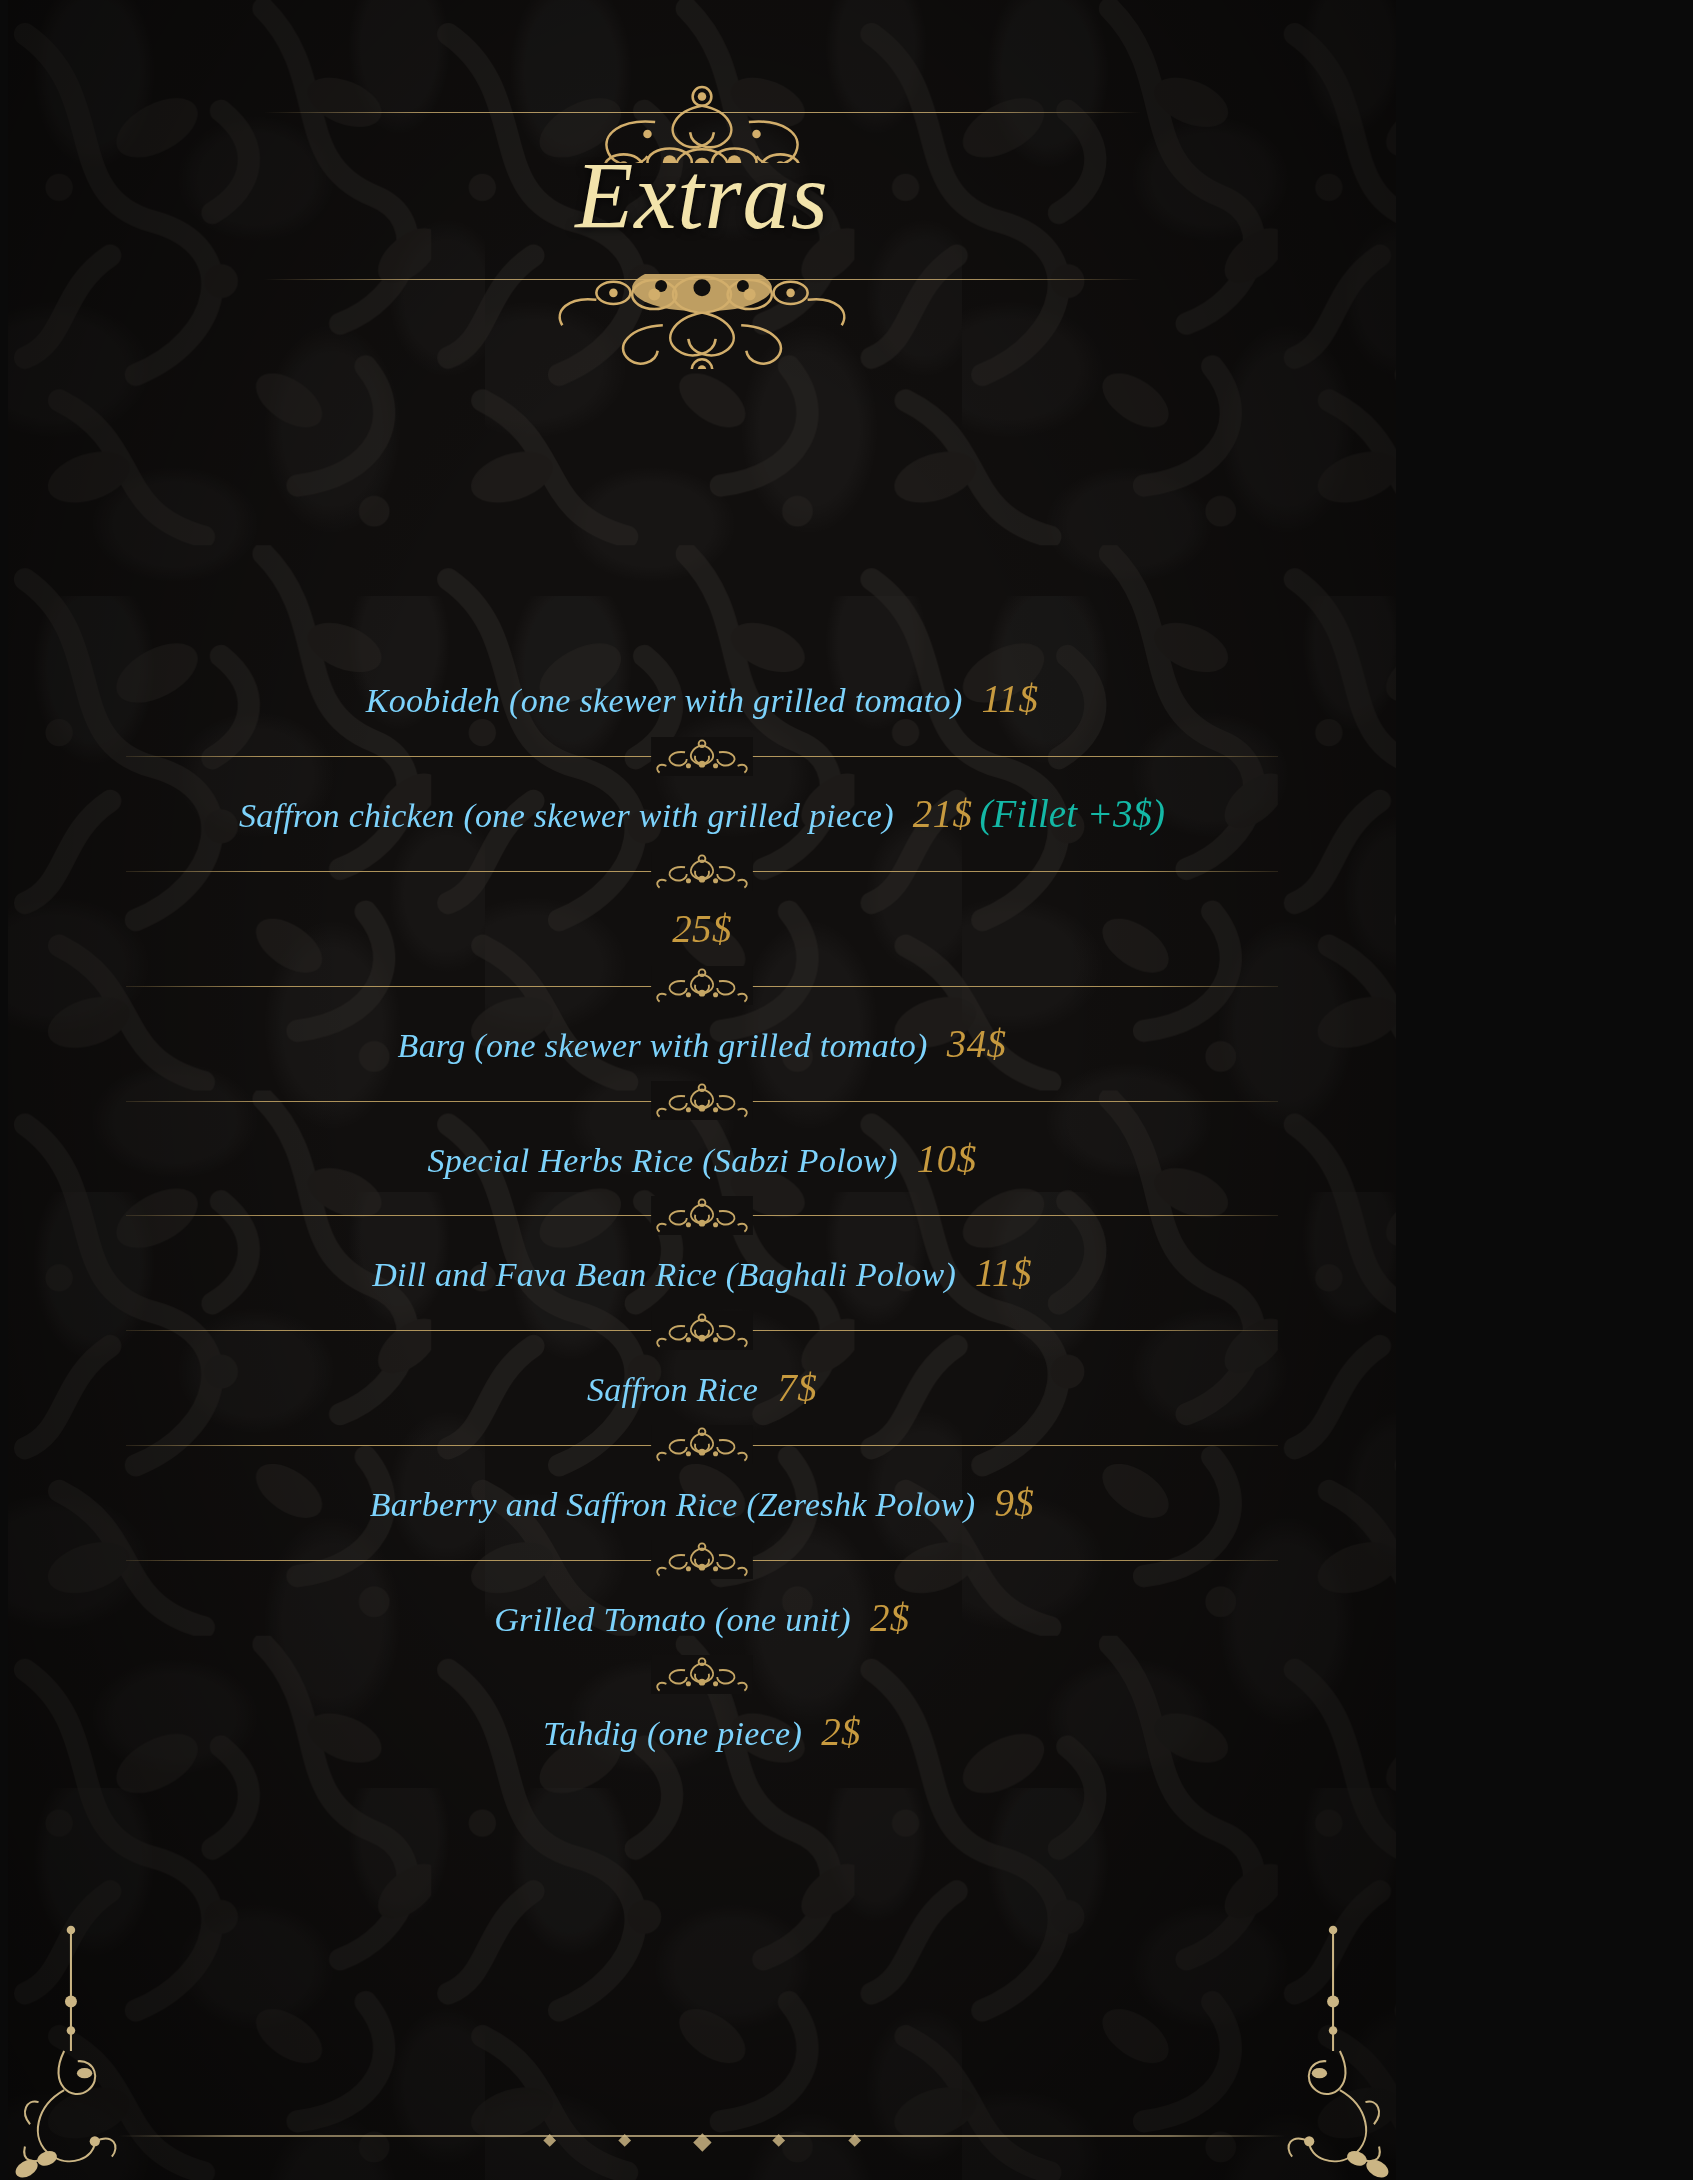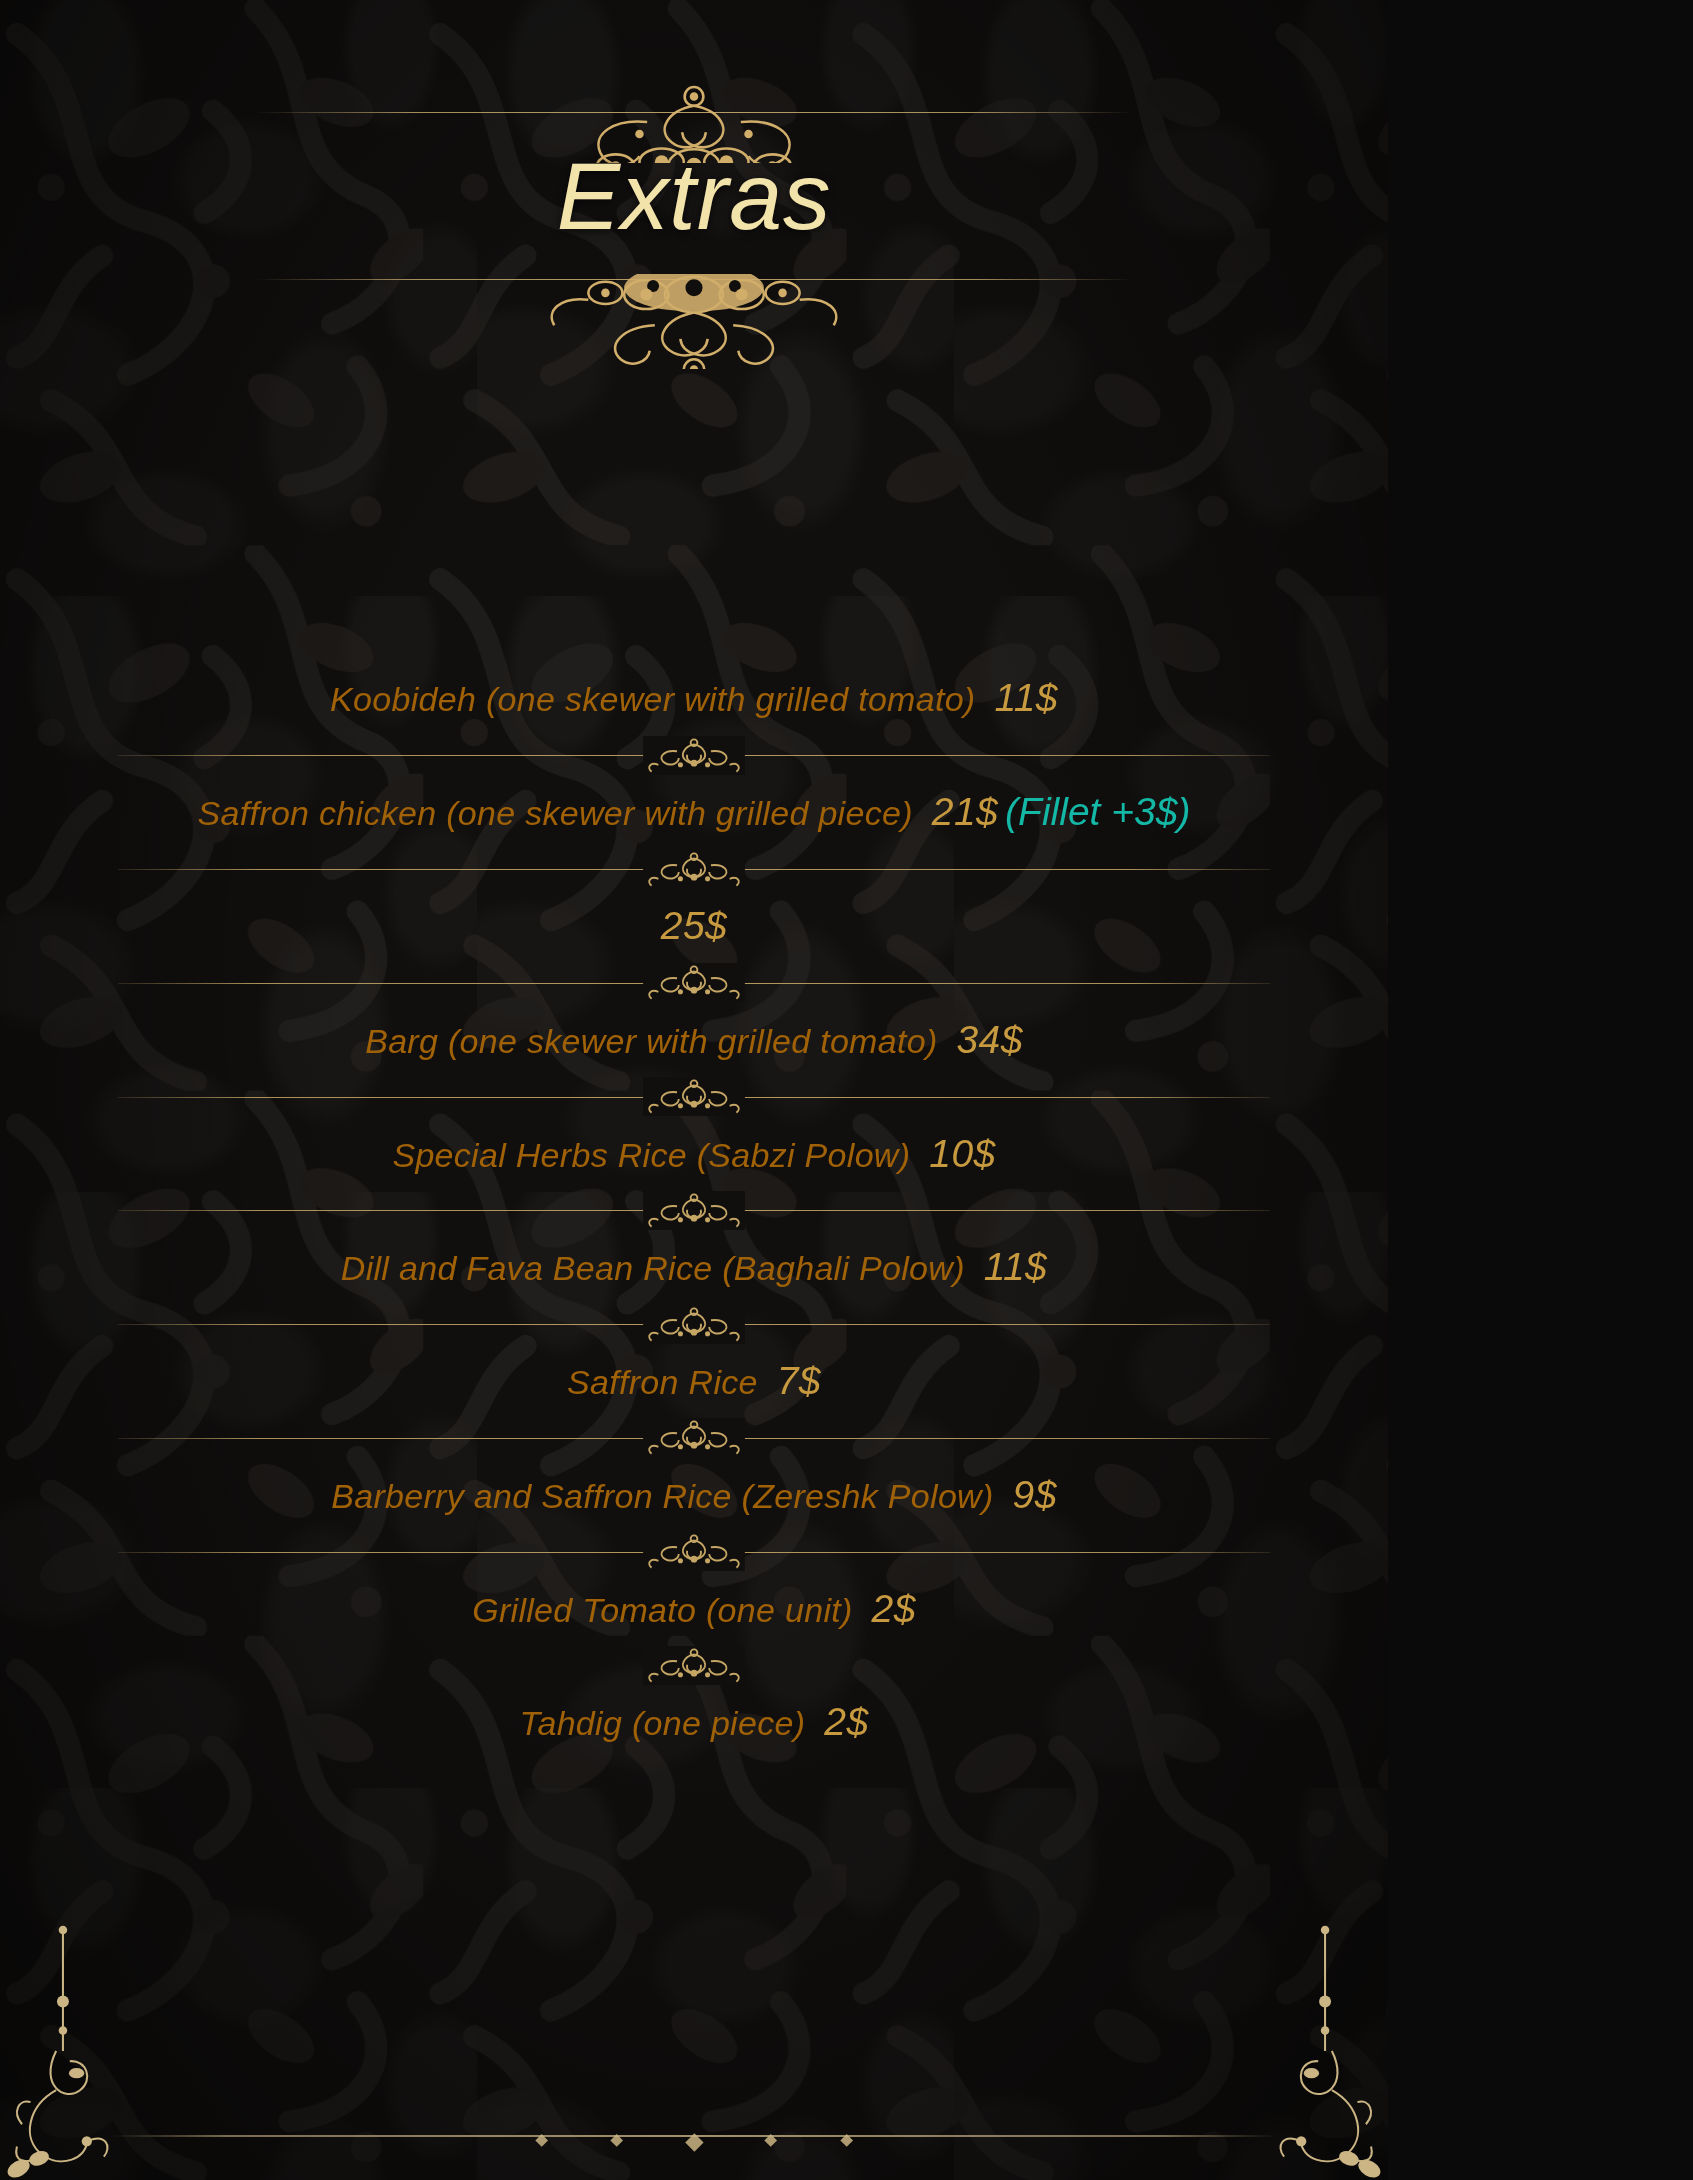--- a/index.html
+++ b/index.html
@@ -6,21 +6,22 @@
     margin: 0;
     padding: 0;
     background: #0a0a0a;
   }
   .page {
     position: relative;
     width: 1388px;
     height: 2181px;
     overflow: hidden;
     background-color: #100f0e;
-    font-family: Liberation Sans, sans-serif;
+    font-family: Liberation Serif, serif;
+    margin-left: 8px;
   }
   
   .bg-pattern {
     position: absolute;
     inset: 0;
     background-color: #110f0e;
     background-image:
       radial-gradient(ellipse 102px 162px at 18% 12%, rgba(255,255,255,0.030) 0 45%, rgba(255,255,255,0) 60%),
       radial-gradient(ellipse 128px 102px at 52% 30%, rgba(255,255,255,0.025) 0 45%, rgba(255,255,255,0) 62%),
       radial-gradient(ellipse 85px 145px at 82% 8%,  rgba(255,255,255,0.028) 0 45%, rgba(255,255,255,0) 60%),
@@ -88,21 +89,21 @@
   }
   .item {
     display: flex;
     align-items: baseline;
     justify-content: center;
     gap: 19px;
     padding: 3.4px 0 3.4px 0;
     white-space: nowrap;
   }
   .item-name {
-    color: #a16207;
+    color: #7dd3fc;
     font-size: 34px;
     font-style: italic;
     font-weight: 400;
     letter-spacing: 0.3px;
   }
   .item-price {
     color: #c79a3f;
     font-size: 39px;
     font-style: italic;
     font-weight: 400;

